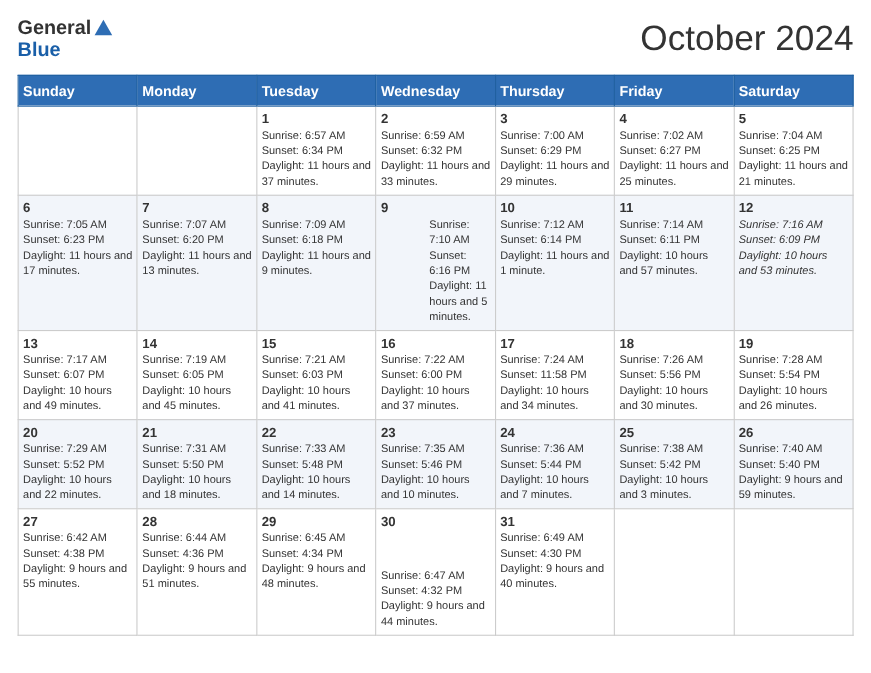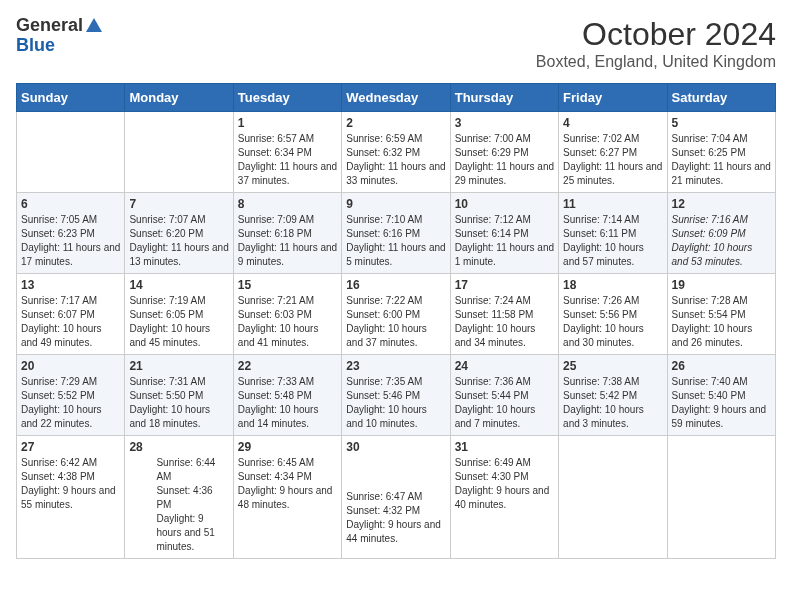--- a/index.html
+++ b/index.html
@@ -107,21 +107,20 @@
       <svg width="18" height="18" viewBox="0 0 18 18" style="margin-left:2px;margin-top:-2px;">
         <polygon points="9,2 17,16 1,16" fill="#2e6db4"></polygon>
       </svg>
     </div>
     <div>
       <span class="logo-blue">Blue</span>
     </div>
   </div>
   <div class="title-area">
     <div class="month-title">October 2024</div>
-    <div class="location-title">Boxted, England, United Kingdom</div>
   </div>
 </div>
 
 <table class="calendar-table">
   <thead>
     <tr>
     <th>Sunday</th>
         <th>Monday</th>
         <th>Tuesday</th>
         <th>Wednesday</th>
@@ -179,21 +178,21 @@
 Daylight: 11 hours and 13 minutes.</div>
         </td>
         <td>
           <span class="day-number">8</span>
           <div class="day-info" style="white-space: pre-line;">Sunrise: 7:09 AM
 Sunset: 6:18 PM
 Daylight: 11 hours and 9 minutes.</div>
         </td>
         <td>
           <span class="day-number">9</span>
-          <div class="day-info" style="white-space: pre-line;">Sunrise: 7:10 AM
+          <div class="day-info" style="white-space: pre-line; margin-left: 44px;">Sunrise: 7:10 AM
 Sunset: 6:16 PM
 Daylight: 11 hours and 5 minutes.</div>
         </td>
         <td>
           <span class="day-number">10</span>
           <div class="day-info" style="white-space: pre-line;">Sunrise: 7:12 AM
 Sunset: 6:14 PM
 Daylight: 11 hours and 1 minute.</div>
         </td>
         <td>
@@ -299,21 +298,21 @@
       </tr>
       <tr>
         <td>
           <span class="day-number">27</span>
           <div class="day-info" style="white-space: pre-line;">Sunrise: 6:42 AM
 Sunset: 4:38 PM
 Daylight: 9 hours and 55 minutes.</div>
         </td>
         <td>
           <span class="day-number">28</span>
-          <div class="day-info" style="white-space: pre-line; margin-left: 27px;">Sunrise: 6:44 AM
+          <div class="day-info" style="white-space: pre-line;">Sunrise: 6:44 AM
 Sunset: 4:36 PM
 Daylight: 9 hours and 51 minutes.</div>
         </td>
         <td>
           <span class="day-number">29</span>
           <div class="day-info" style="white-space: pre-line;">Sunrise: 6:45 AM
 Sunset: 4:34 PM
 Daylight: 9 hours and 48 minutes.</div>
         </td>
         <td>

